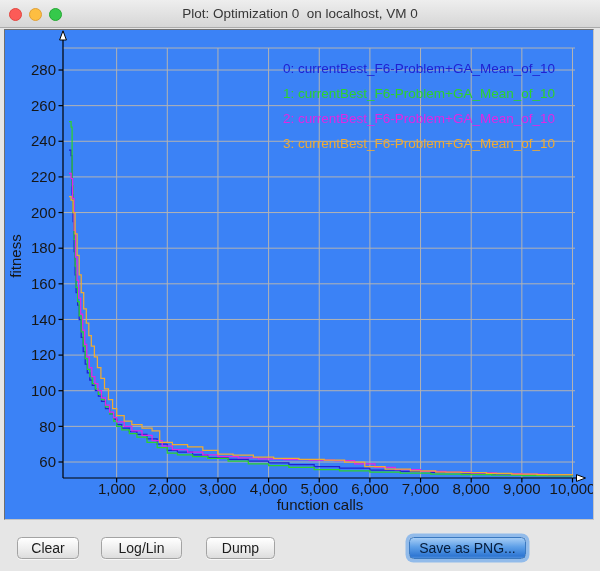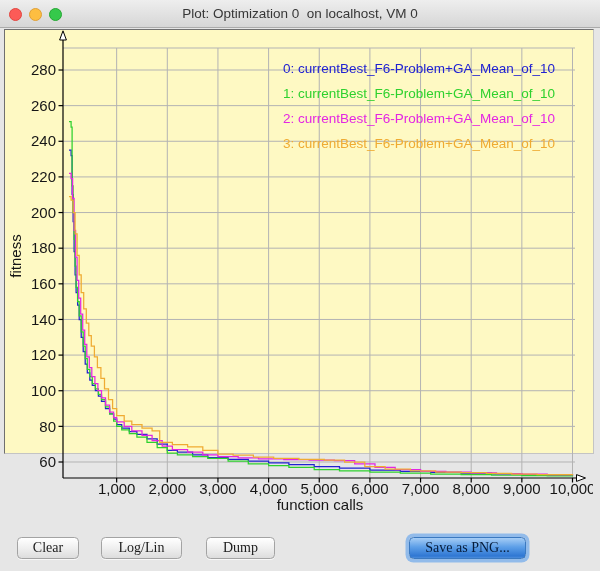--- a/index.html
+++ b/index.html
@@ -16,32 +16,32 @@
   .title{
     position:absolute;left:0;top:0;width:100%;height:28px;line-height:28px;
     text-align:center;font-size:13.5px;color:#373737;white-space:pre;border-radius:13px;
   }
   .lights{position:absolute;left:9px;top:7.5px;display:flex;gap:7px;}
   .light{width:13px;height:13px;border-radius:50%;box-sizing:border-box;}
   .light.red{background:#fc5b57;border:1px solid #e2463f;}
   .light.yellow{background:#fdbe41;border:1px solid #e0a036;}
   .light.green{background:#35c94b;border:1px solid #24a732;}
   .plot-panel{
-    position:absolute;left:4px;top:29px;width:590px;height:425px;
-    background:#fef9c3;box-sizing:border-box;
+    position:absolute;left:4px;top:29px;width:590px;height:491px;
+    background:#3b82f6;box-sizing:border-box;
     border:1px solid;border-color:#6f6f6f #c4c4c4 #c4c4c4 #6f6f6f;
   }
   .plot-panel svg{display:block;}
   svg text{font-family:"Liberation Sans",sans-serif;}
   .btn{
     position:absolute;height:22px;box-sizing:border-box;
     border:1px solid #a3a3a3;border-radius:4.5px;
     background:linear-gradient(#ffffff,#f1f1f1 45%,#dddddd);
     box-shadow:0 1px 0 rgba(255,255,255,.7);
-    font-family:Liberation Serif, serif;font-size:14px;color:#1c1c1c;
+    font-family:Liberation Sans, sans-serif;font-size:14px;color:#1c1c1c;
     text-align:center;padding:0;line-height:20px;cursor:default;
   }
   .btn.primary{
     background:linear-gradient(#a6cdf5,#5d9fe8 45%,#2f77d3 90%,#4d8ddb);
     border:1px solid #3b79c0;color:#061c3a;
     box-shadow:0 0 0 3.5px rgba(125,176,235,.8);
   }
   .btn-clear{left:17px;top:537px;width:62px;}
   .btn-loglin{left:101px;top:537px;width:81px;}
   .btn-dump{left:206px;top:537px;width:69px;}

